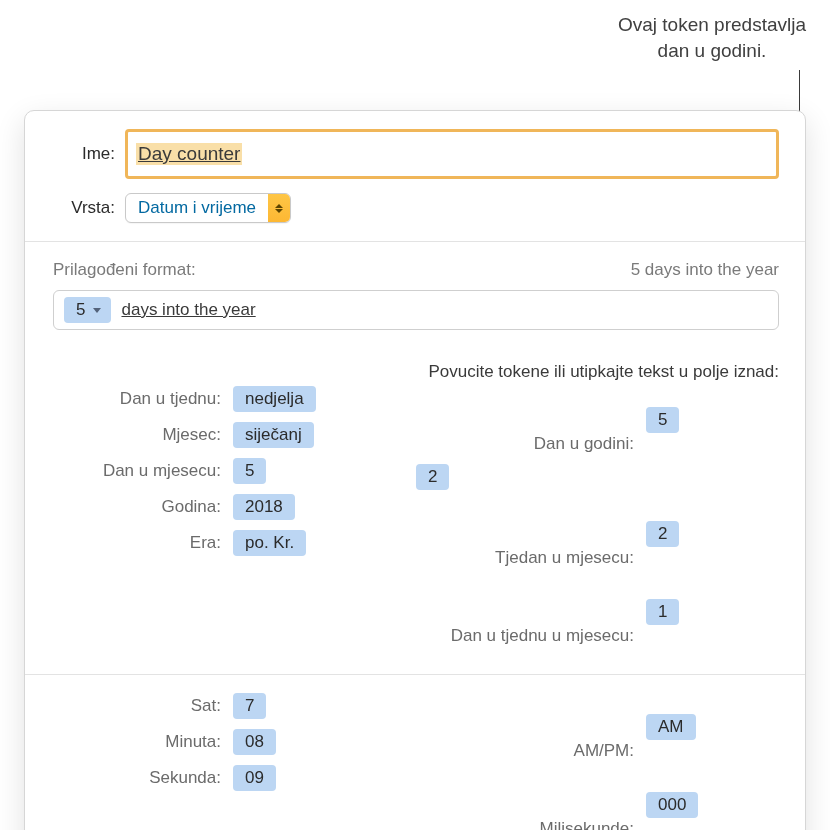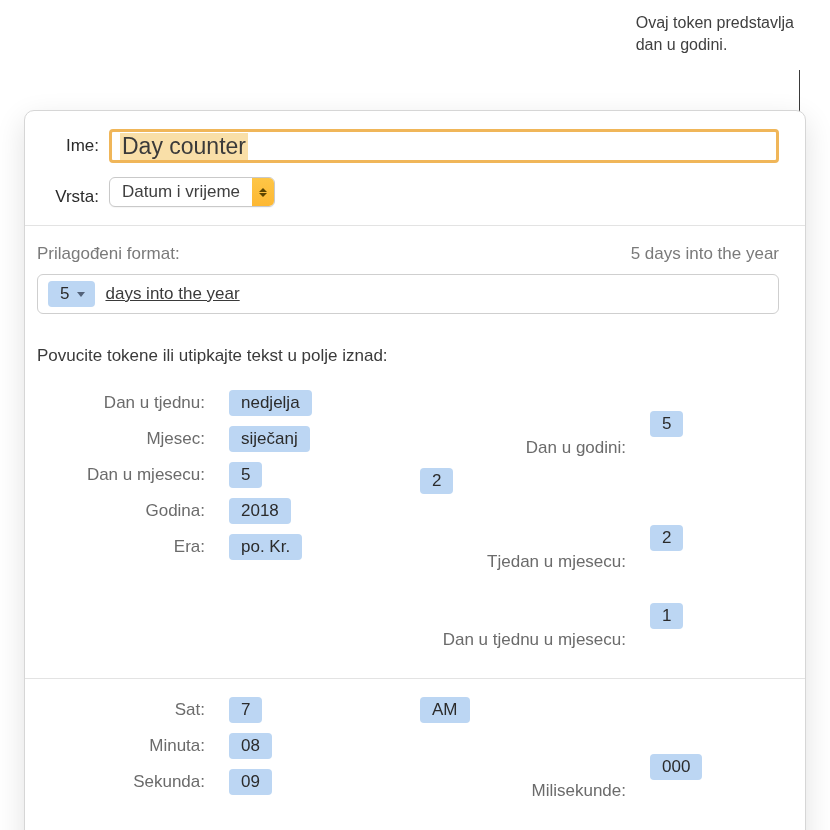--- a/index.html
+++ b/index.html
@@ -10,80 +10,81 @@
     height: 830px;
     font-family: -apple-system, "Helvetica Neue", Helvetica, Arial, sans-serif;
     font-size: 17px;
     color: #3a3a3a;
     background: #fff;
     position: relative;
   }
   .callout {
     position: absolute;
     top: 12px;
-    right: 36px;
-    text-align: left;
+    right: 24px;
+    text-align: center;
     color: #404040;
-    font-size: 16px;
+    font-size: 19px;
     line-height: 1.35;
   }
   .callout-line {
     position: absolute;
     border-right: 1px solid #3a3a3a;
     border-bottom: 1px solid #3a3a3a;
   }
   .dialog {
     position: absolute;
     left: 24px;
     top: 110px;
     width: 782px;
     background: #fff;
     border: 1px solid #d6d6d6;
     border-radius: 10px;
     box-shadow: 0 10px 30px rgba(0,0,0,0.12);
     padding: 0;
   }
-  .section { padding: 18px 26px 18px 12px; }
+  .section { padding: 18px 26px 18px 28px; }
   .divider { border-top: 1px solid #e3e3e3; }
   .row { display: flex; align-items: center; margin-bottom: 14px; }
-  .row:last-child { margin-bottom: 0; align-items: flex-end; }
+  .row:last-child { margin-bottom: 0; }
   .lbl {
     text-align: right;
     color: #4a4a4a;
     padding-right: 10px;
     flex-shrink: 0;
   }
   .lbl.strong { color: #2b2b2b; font-weight: 500; }
   .name-input {
     flex: 1;
-    height: 34px;
+    height: 50px;
     border: 3px solid #f0b659;
     border-radius: 4px;
     background: #fff;
     padding: 0 8px;
-    font-size: 23px;
-    display: flex;
-    align-items: center;
+    font-size: 19px;
+    display: flex;
+    align-items: center;
+    text-decoration: underline;
   }
   .name-input .text {
     background: #f9dfa8;
     padding: 0 2px;
     color: #3a3a3a;
   }
   .select {
     display: inline-flex;
     align-items: center;
     height: 30px;
     background: #fff;
     border: 1px solid #c9c9c9;
     border-radius: 6px;
     overflow: hidden;
     box-shadow: 0 1px 1px rgba(0,0,0,0.04);
   }
-  .select .sel-text { padding: 0 12px; color: #404040; }
+  .select .sel-text { padding: 0 12px; color: #0369a1; }
   .select .sel-btn {
     width: 22px;
     height: 100%;
     background: linear-gradient(#fec646, #fdb833);
     display: flex;
     flex-direction: column;
     align-items: center;
     justify-content: center;
     gap: 1px;
   }
@@ -118,31 +119,31 @@
     display: inline-flex;
     align-items: center;
     background: #bcd6f3;
     border-radius: 4px;
     padding: 3px 10px 3px 12px;
     color: #2b2b2b;
     font-size: 17px;
     gap: 6px;
     white-space: nowrap;
   }
-  .token.small { padding: 3px 12px; margin-left: 12px; }
+  .token.small { padding: 3px 12px; }
   .token .chev {
     width: 0; height: 0;
     border-left: 4px solid transparent;
     border-right: 4px solid transparent;
     border-top: 5px solid #53627a;
     margin-left: 2px;
   }
   .plain-text { color: #3a3a3a; text-decoration: underline; }
 
-  .hint { color: #3a3a3a; margin-bottom: 24px; }
+  .hint { color: #3a3a3a; margin-bottom: 4px; text-align: right; }
 
   .token-grid {
     display: flex;
   }
   .col { flex: 1; }
   .trow {
     display: flex;
     align-items: center;
     margin-bottom: 10px;
   }
@@ -305,20 +306,21 @@
           </div>
         <div class="trow">
             <div class="tlbl">Sekunda:</div>
             <span class="token small">
               <span>09</span>
             </span>
           </div>
       </div>
       <div class="col col2">
         <div class="trow">
+            <div class="tlbl">AM/PM:</div>
             <span class="token small">
               <span>AM</span>
             </span>
           </div>
         <div class="trow">
             <div class="tlbl">Milisekunde:</div>
             <span class="token small">
               <span>000</span>
             </span>
           </div>

